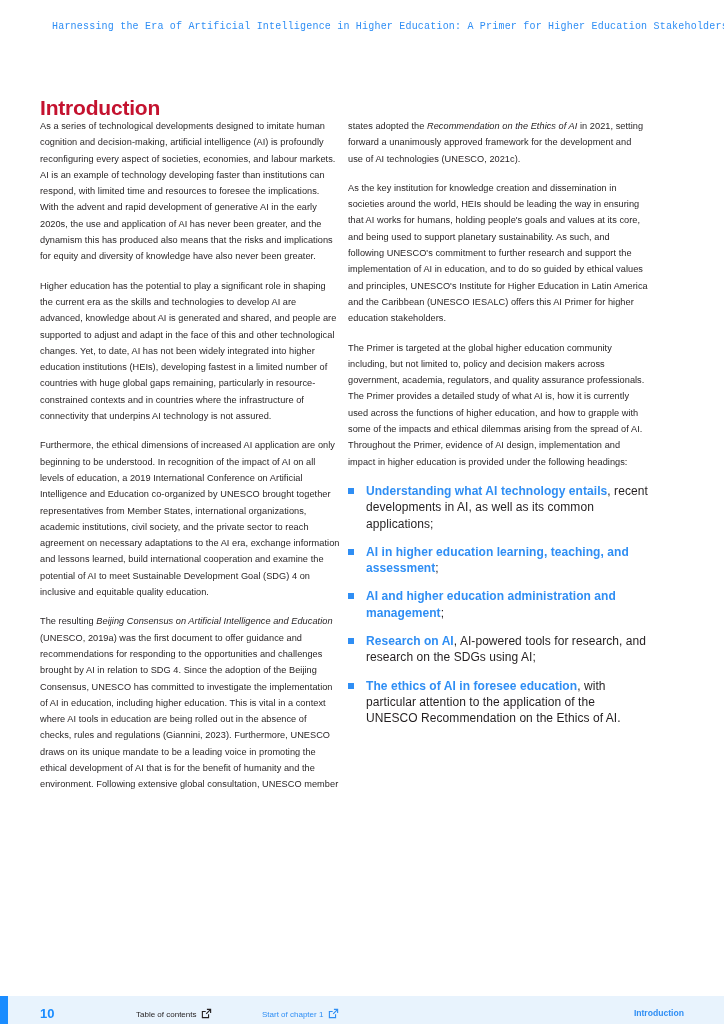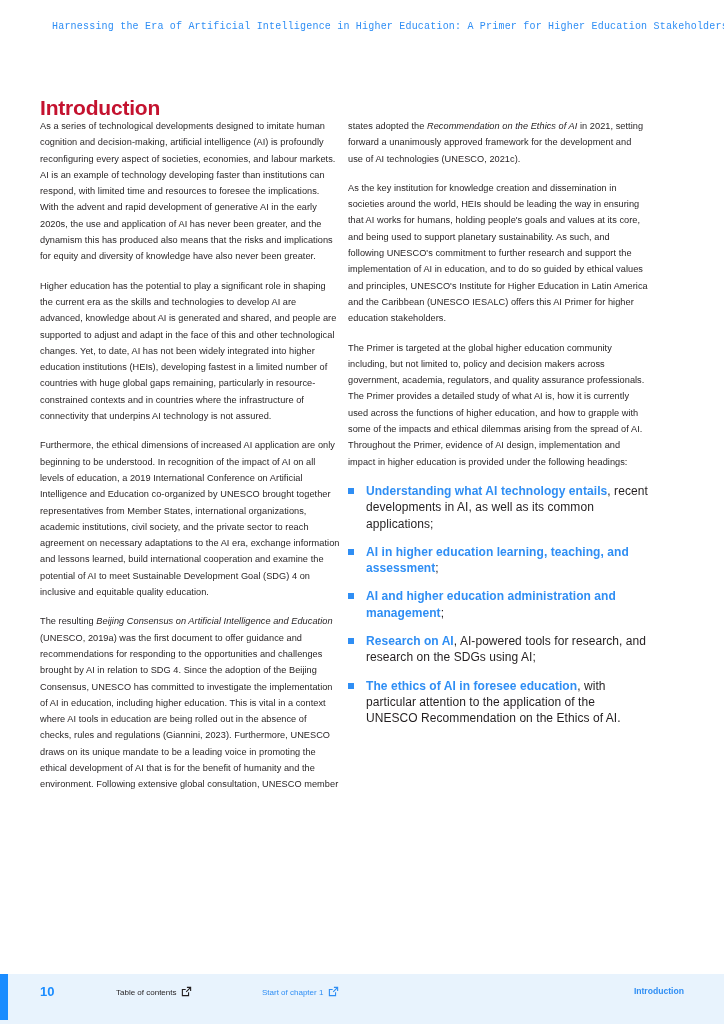--- a/index.html
+++ b/index.html
@@ -99,21 +99,21 @@
     color: #2f8ef4;
     font-weight: bold;
   }
 
   
   .footer {
     position: absolute;
     left: 0;
     bottom: 0;
     width: 724px;
-    height: 50px;
+    height: 28px;
     background: #e8f3fd;
   }
   .footer-accent {
     position: absolute;
     left: 0;
     top: 0;
     width: 8px;
     height: 46px;
     background: #1a8cff;
   }
@@ -131,21 +131,21 @@
     top: 13px;
     display: flex;
     align-items: center;
     gap: 5px;
     font-size: 8px;
     text-decoration: none;
     white-space: nowrap;
     line-height: 1;
   }
   .footer-link.toc {
-    left: 116px;
+    left: 136px;
     color: #231f20;
   }
   .footer-link.chapter {
     left: 250px;
     color: #2f8ef4;
     margin-left: 12px;
   }
   .ext-icon {
     display: inline-block;
     width: 11px;

